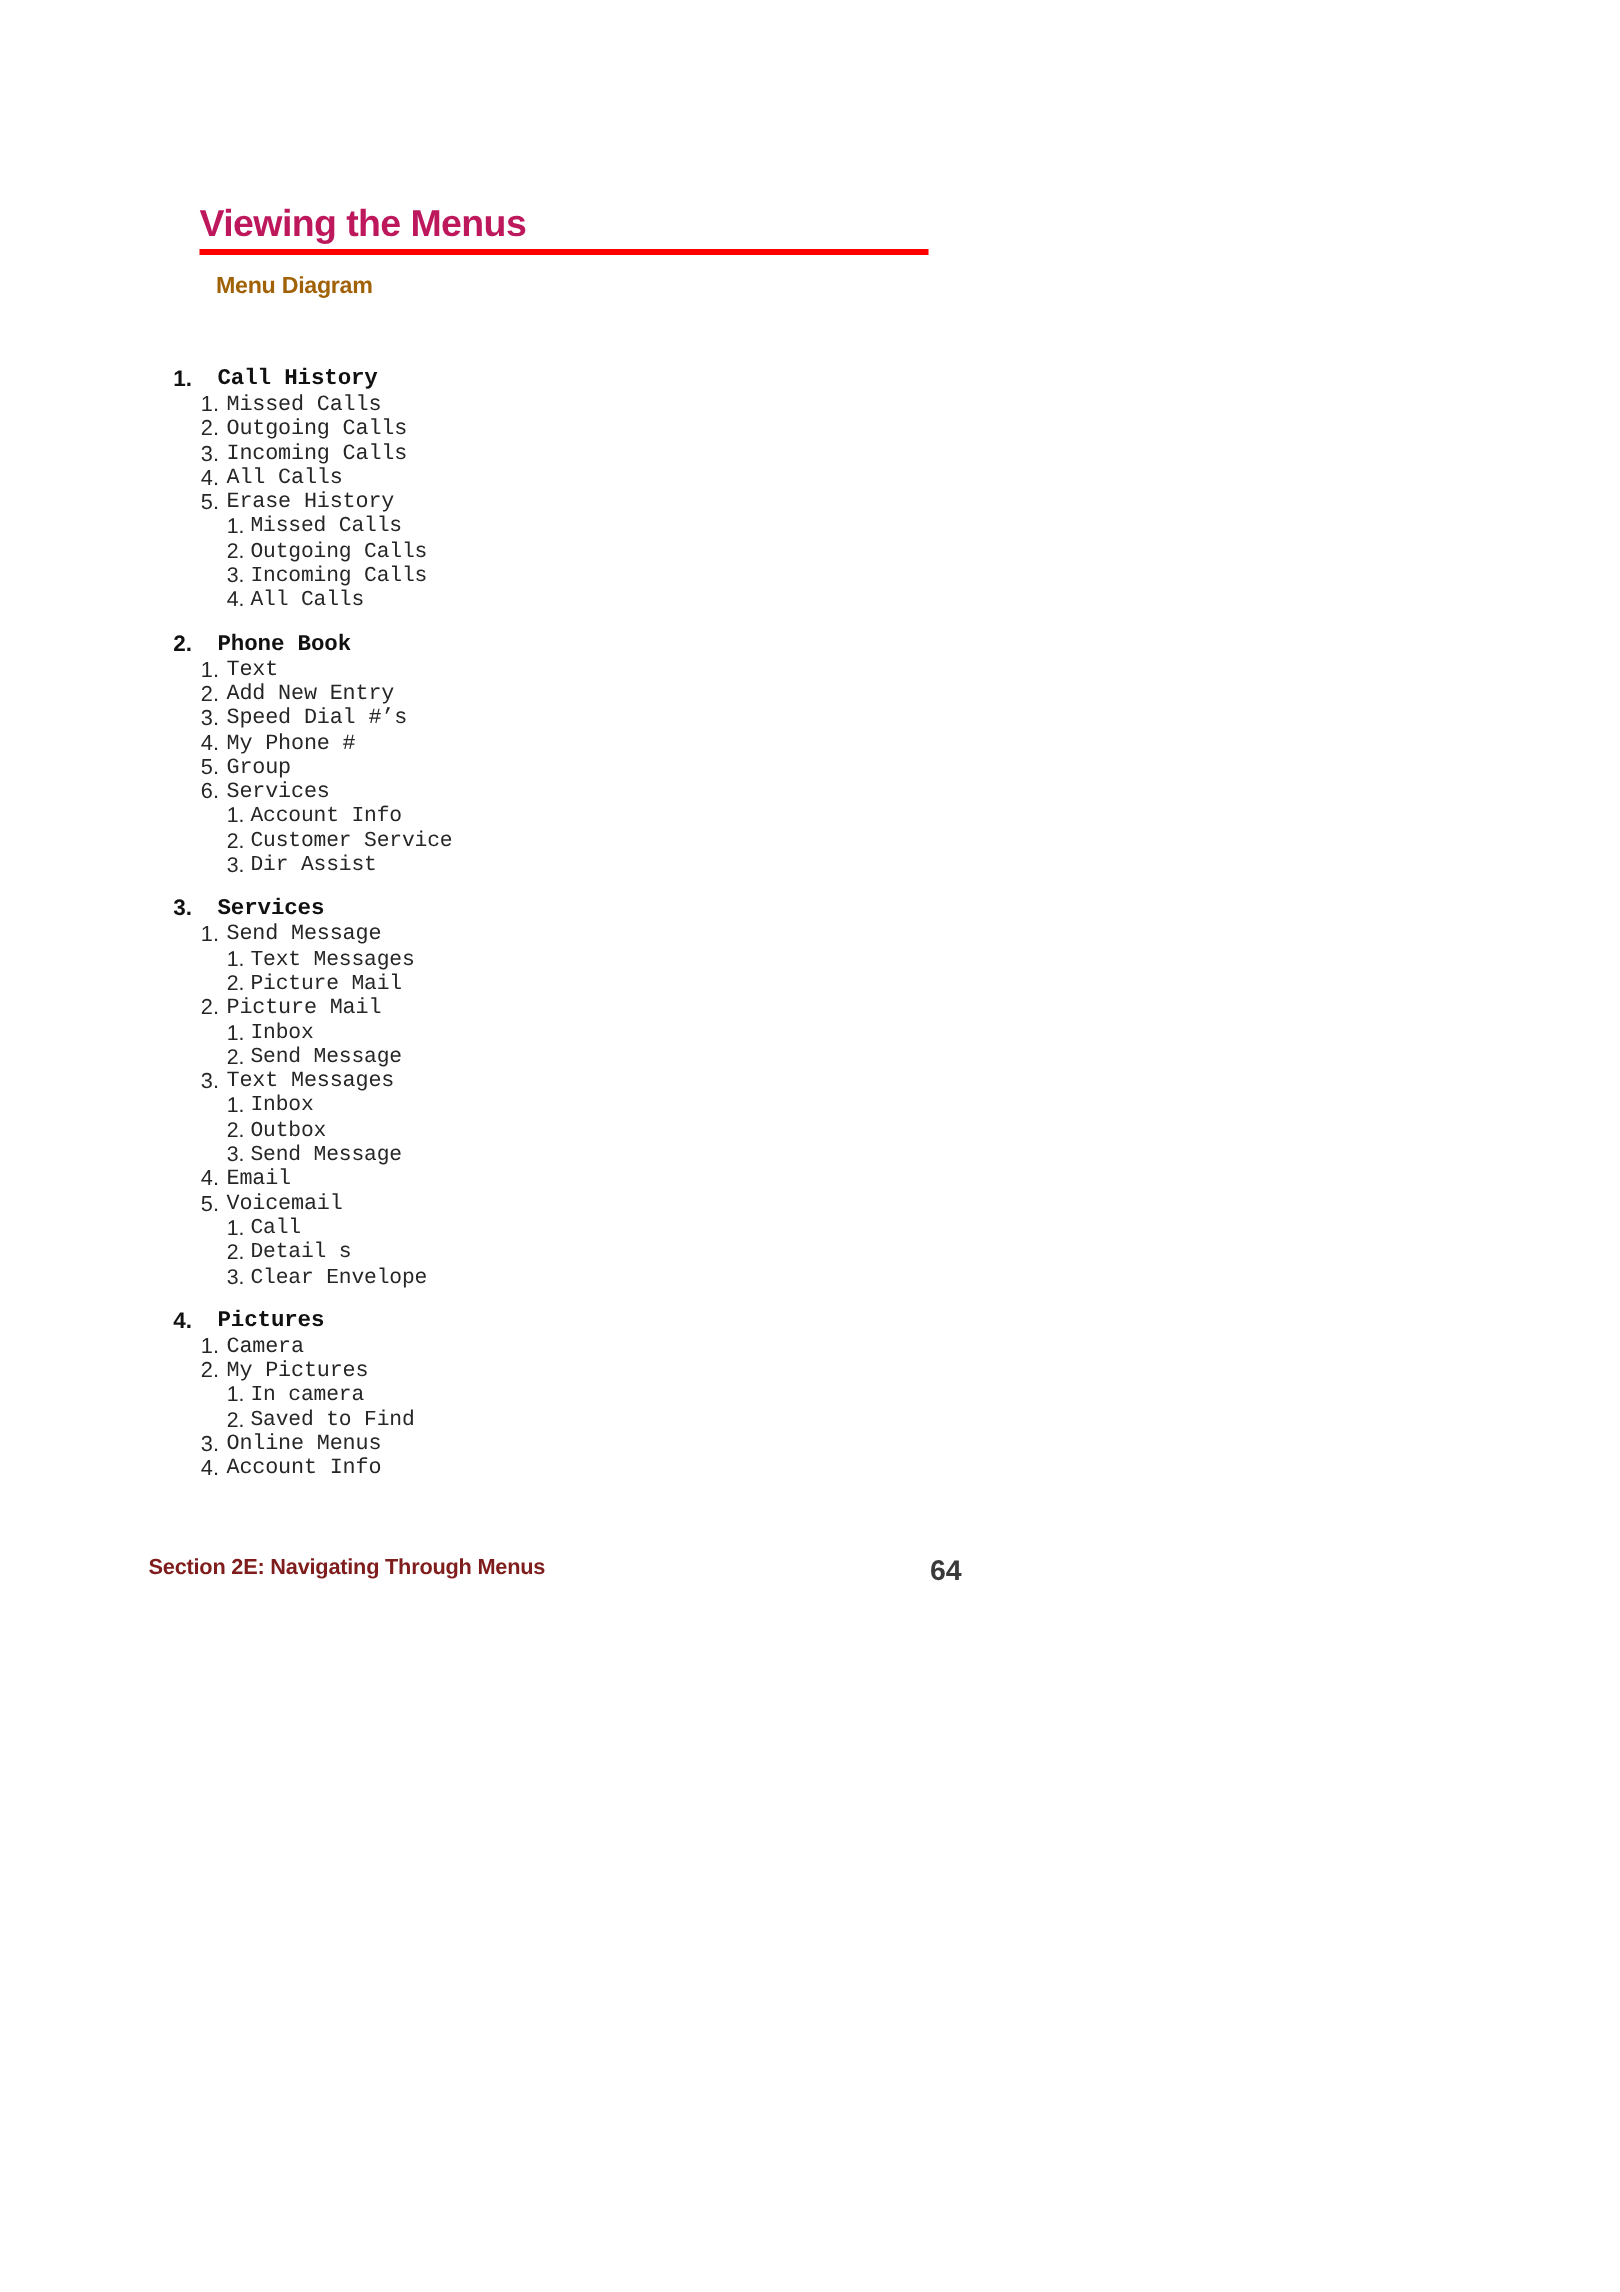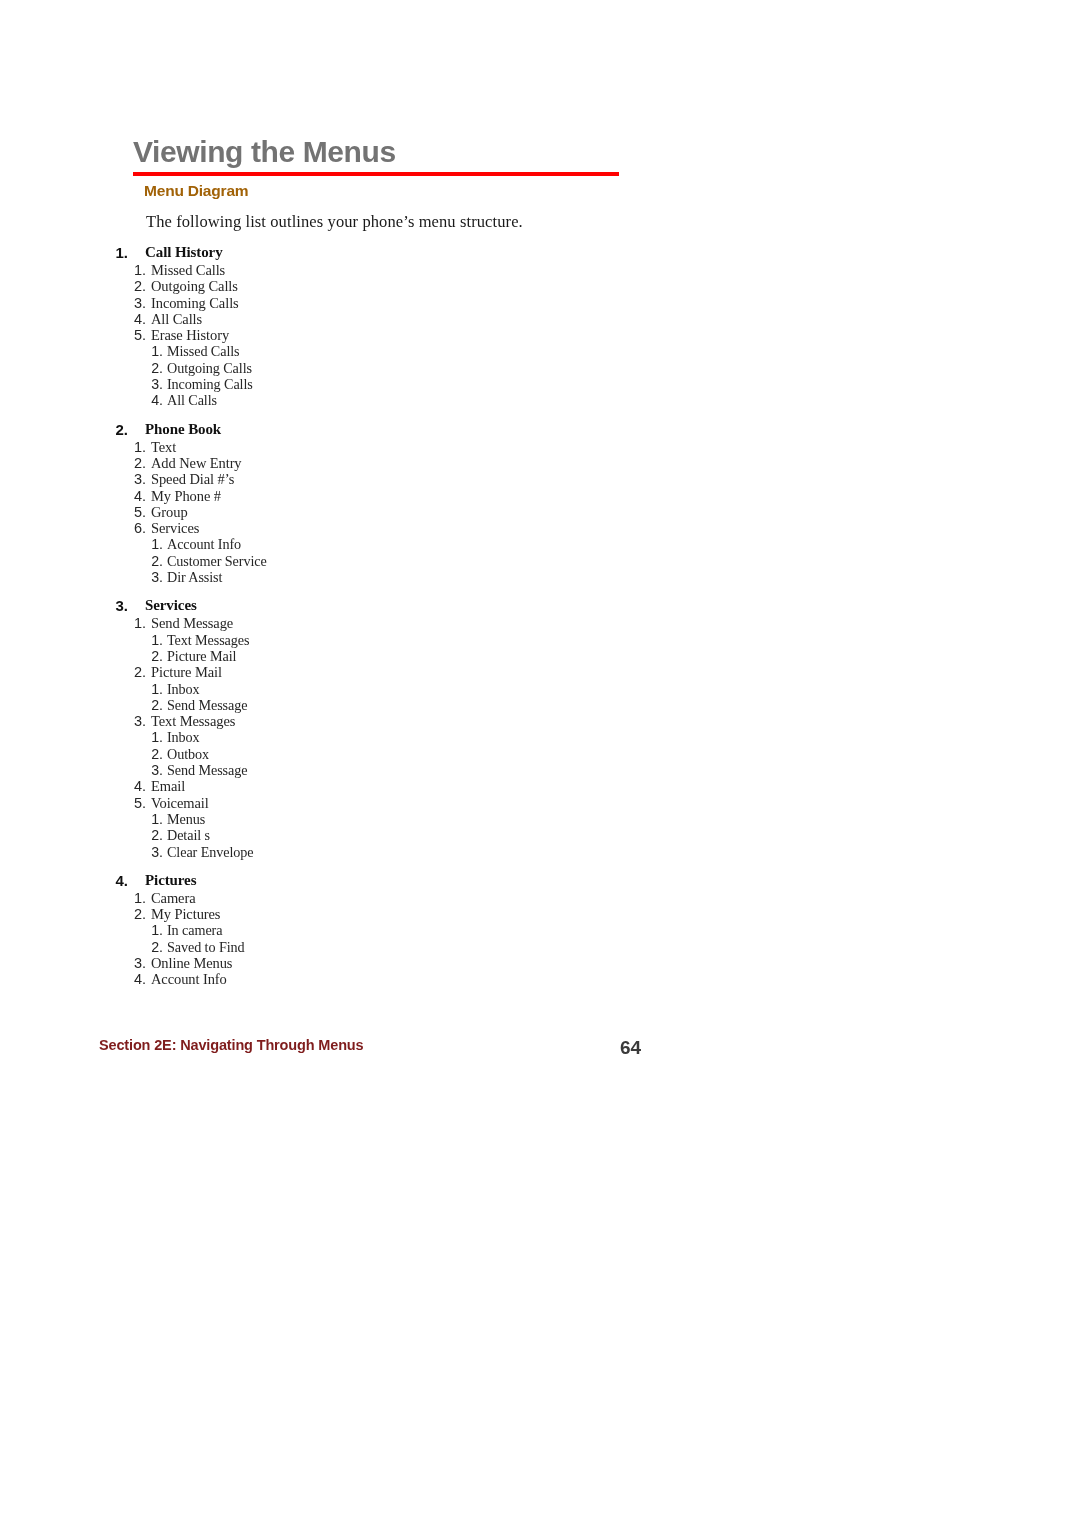--- a/index.html
+++ b/index.html
@@ -25,23 +25,23 @@
 
   
   .title-block {
     position: absolute;
     left: 133px;
     top: 136px;
     width: 486px;
   }
   .doc-title {
     font-family: "Liberation Sans", sans-serif;
-    font-size: 30px;
-    font-weight: bold;
-    color: #737373;
+    font-size: 25px;
+    font-weight: bold;
+    color: #be185d;
     letter-spacing: -0.4px;
     line-height: 1.05;
     margin: 0;
     white-space: nowrap;
   }
   .title-rule {
     width: 486px;
     height: 4px;
     background: #ff0000;
     margin-top: 4px;
@@ -87,21 +87,21 @@
     color: #262626;
     font-family: "Liberation Sans", sans-serif;
   }
   .row .num {
     position: absolute;
     text-align: right;
     font-family: "Liberation Sans", sans-serif;
   }
   .row .txt {
     position: absolute;
-    font-family: Liberation Serif, serif;
+    font-family: Liberation Mono, monospace;
   }
 
   
   .lvl1 {
     height: 19px;
     line-height: 19px;
     font-weight: bold;
     color: #111111;
   }
   .lvl1 .num { left: 106px; width: 22px; font-size: 15px; font-weight: bold; }
@@ -146,21 +146,20 @@
 
 <div class="page">
 
   <div class="title-block">
     <h1 class="doc-title">Viewing the Menus</h1>
     <div class="title-rule"></div>
   </div>
 
   <div class="sub-heading">Menu Diagram</div>
 
-  <div class="intro-text">The following list outlines your phone’s menu structure.</div>
 
   <div class="outline" id="outline-root">
       <div class="row lvl1">
         <span class="num">1.</span>
         <span class="txt">Call History</span>
       </div>
       <div class="row lvl2">
         <span class="num">1.</span>
         <span class="txt">Missed Calls</span>
       </div>
@@ -285,21 +284,21 @@
       <div class="row lvl2">
         <span class="num">4.</span>
         <span class="txt">Email</span>
       </div>
       <div class="row lvl2">
         <span class="num">5.</span>
         <span class="txt">Voicemail</span>
       </div>
       <div class="row lvl3">
         <span class="num">1.</span>
-        <span class="txt">Menus</span>
+        <span class="txt">Call</span>
       </div>
       <div class="row lvl3">
         <span class="num">2.</span>
         <span class="txt">Detail s</span>
       </div>
       <div class="row lvl3">
         <span class="num">3.</span>
         <span class="txt">Clear Envelope</span>
       </div>
       <div class="section-gap"></div>

